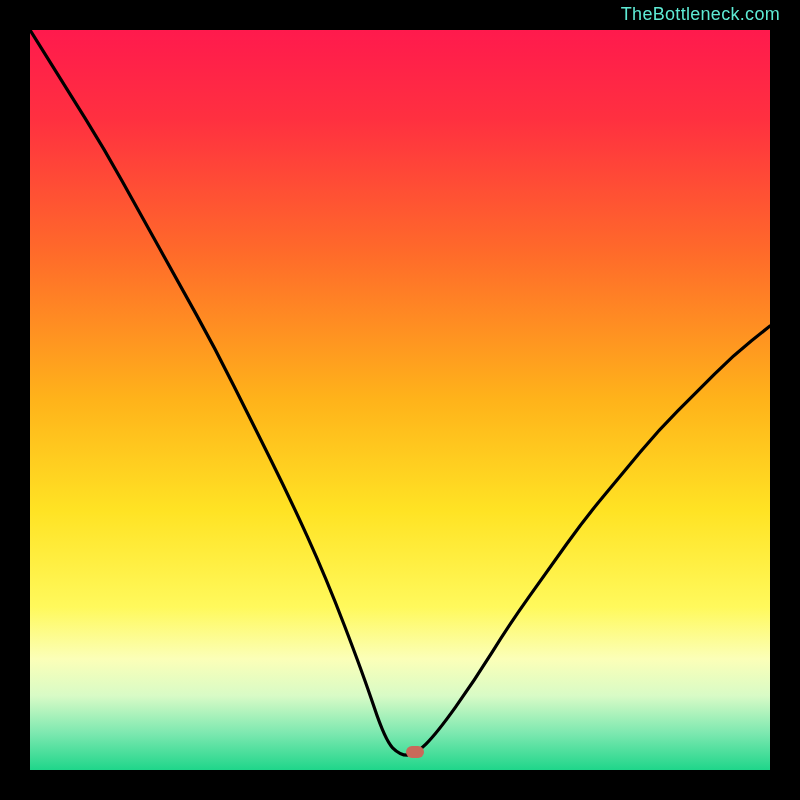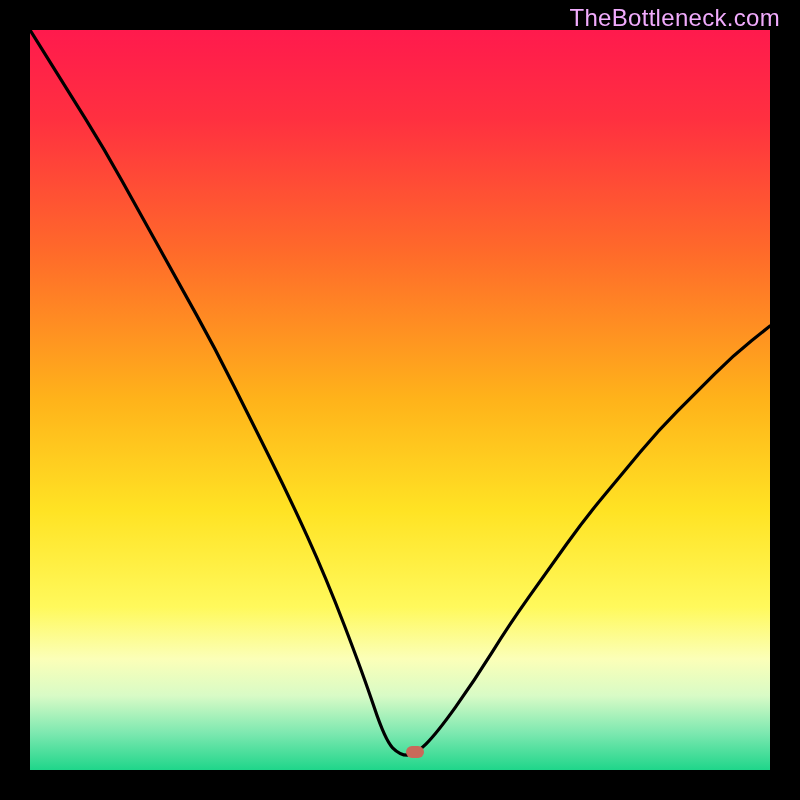--- a/index.html
+++ b/index.html
@@ -16,22 +16,22 @@
     left: 0;
     top: 0;
     width: 800px;
     height: 800px;
     background: #000;
   }
   .watermark {
     position: absolute;
     top: 4px;
     right: 20px;
-    color: #f0abfc;
-    font-size: 24px;
+    color: #5eead4;
+    font-size: 18px;
     font-weight: 500;
     letter-spacing: 0.3px;
   }
   .plot {
     position: absolute;
     left: 30px;
     top: 30px;
     width: 740px;
     height: 740px;
     overflow: hidden;

